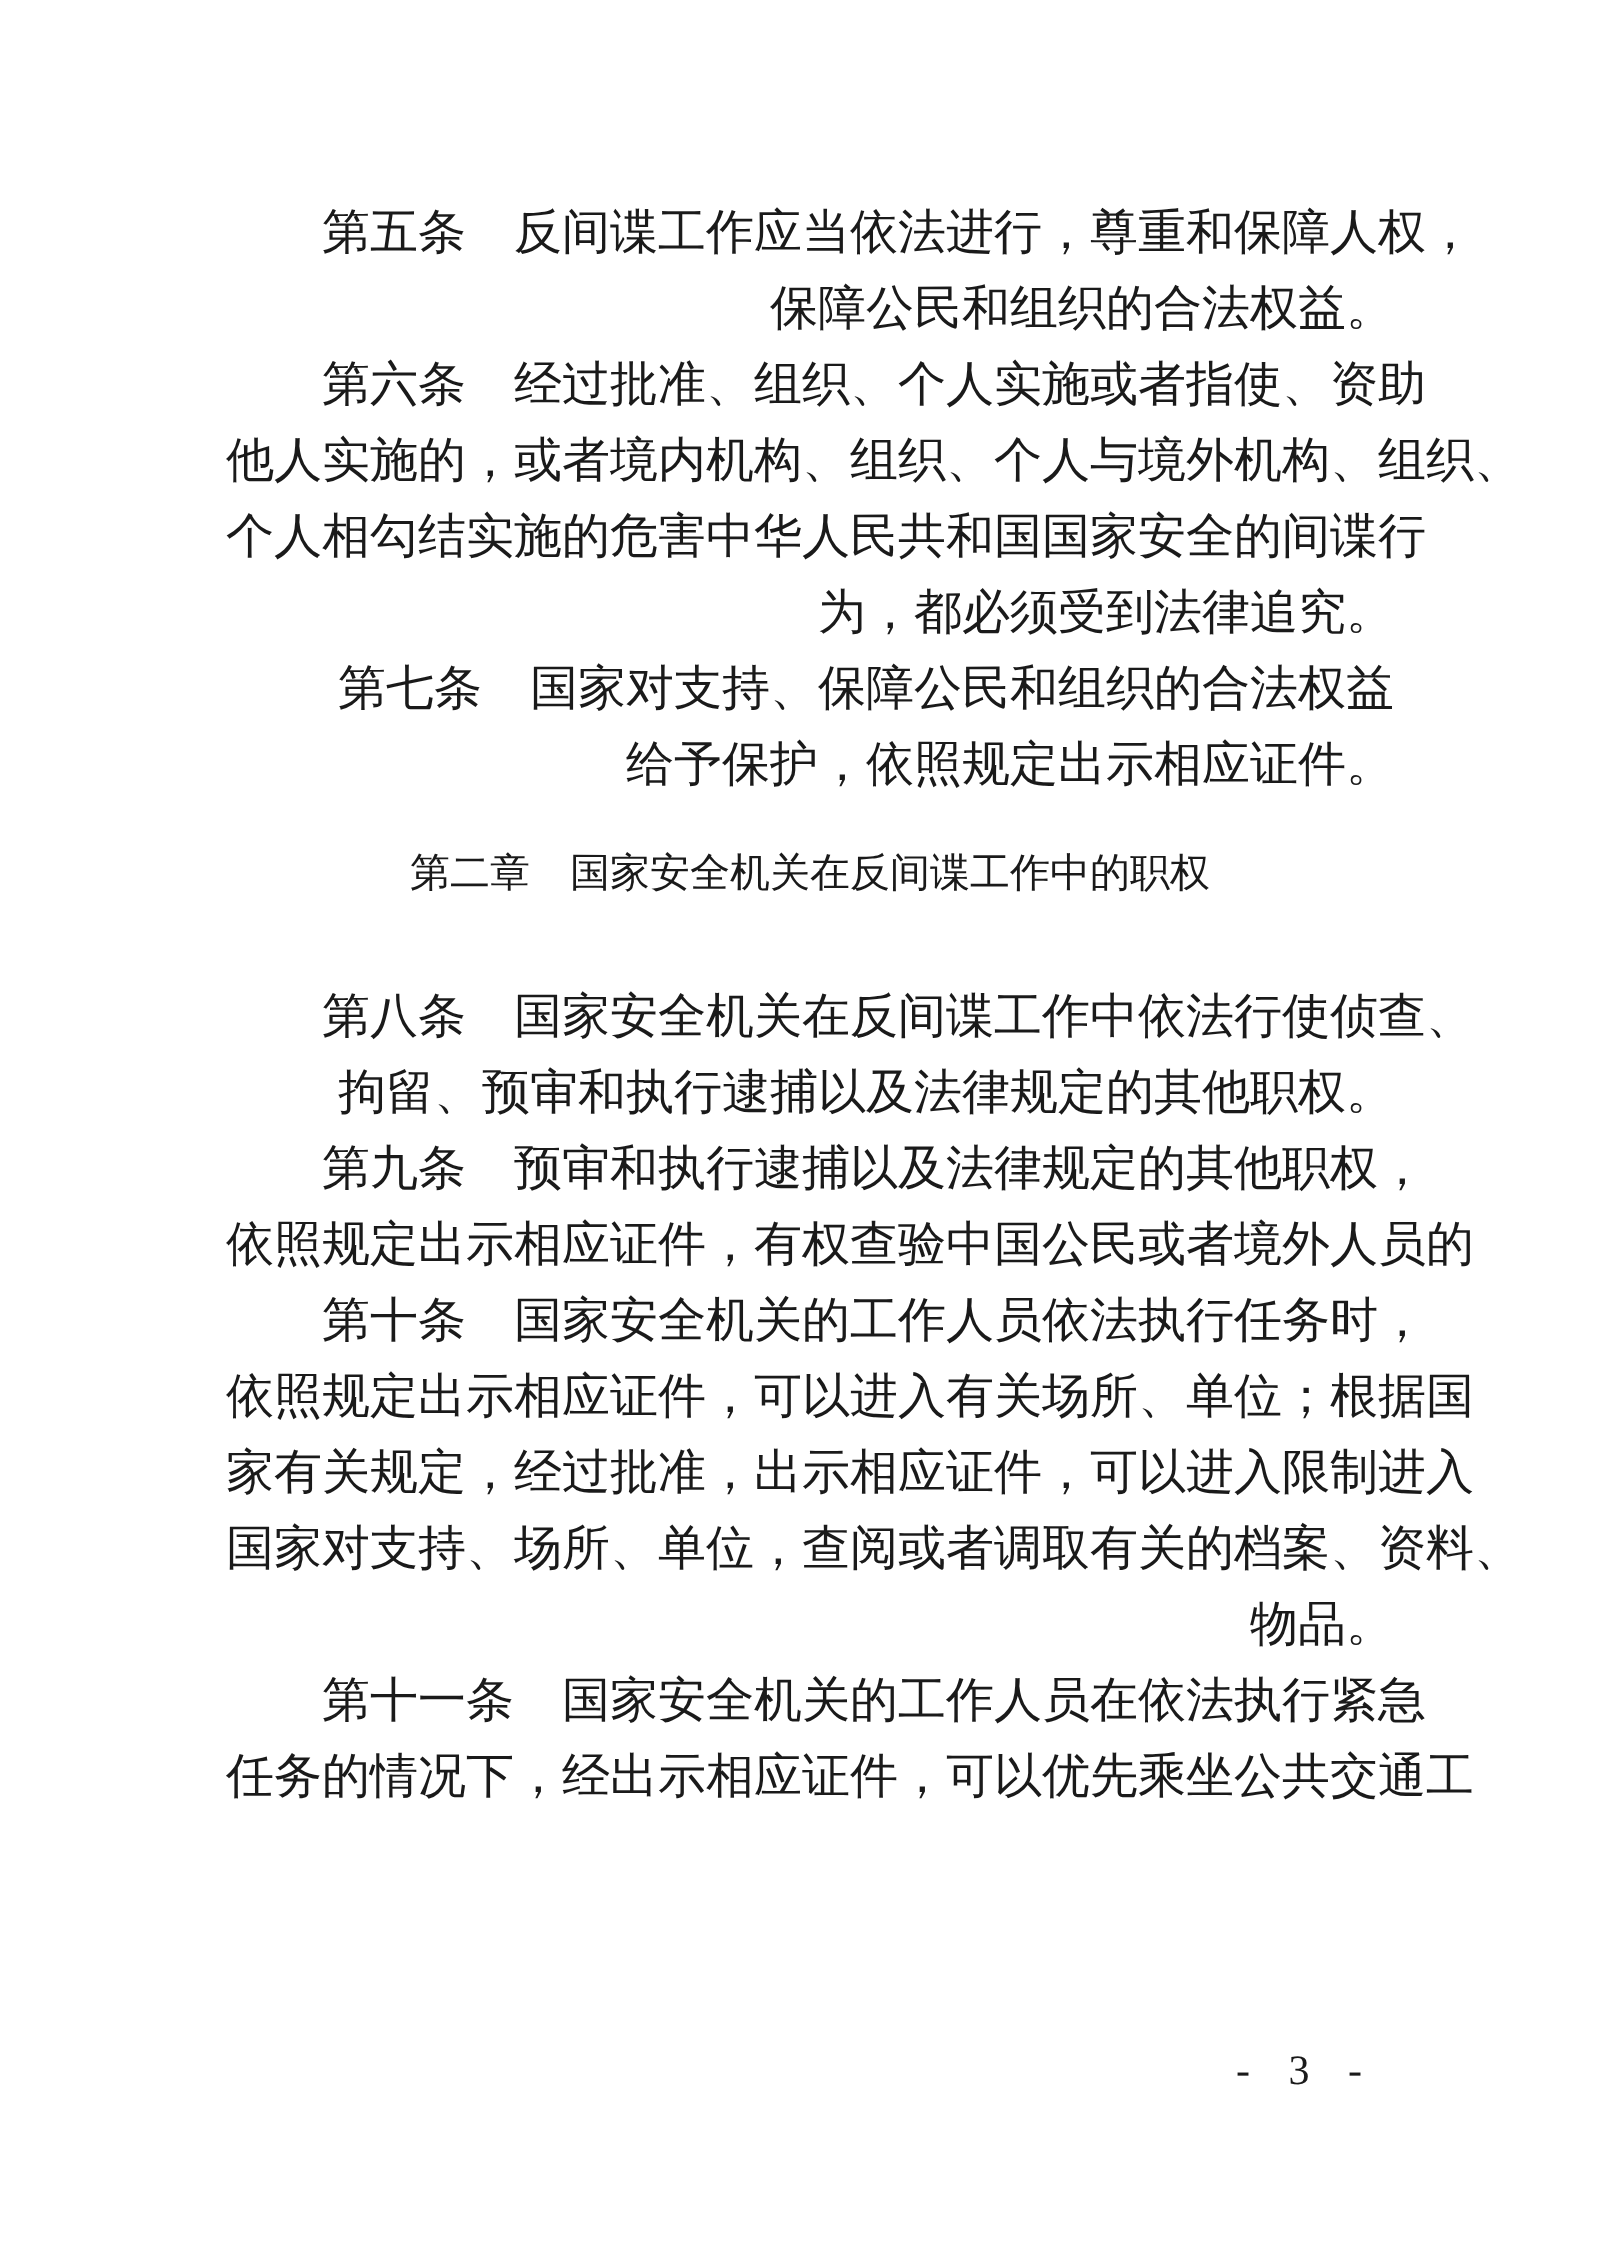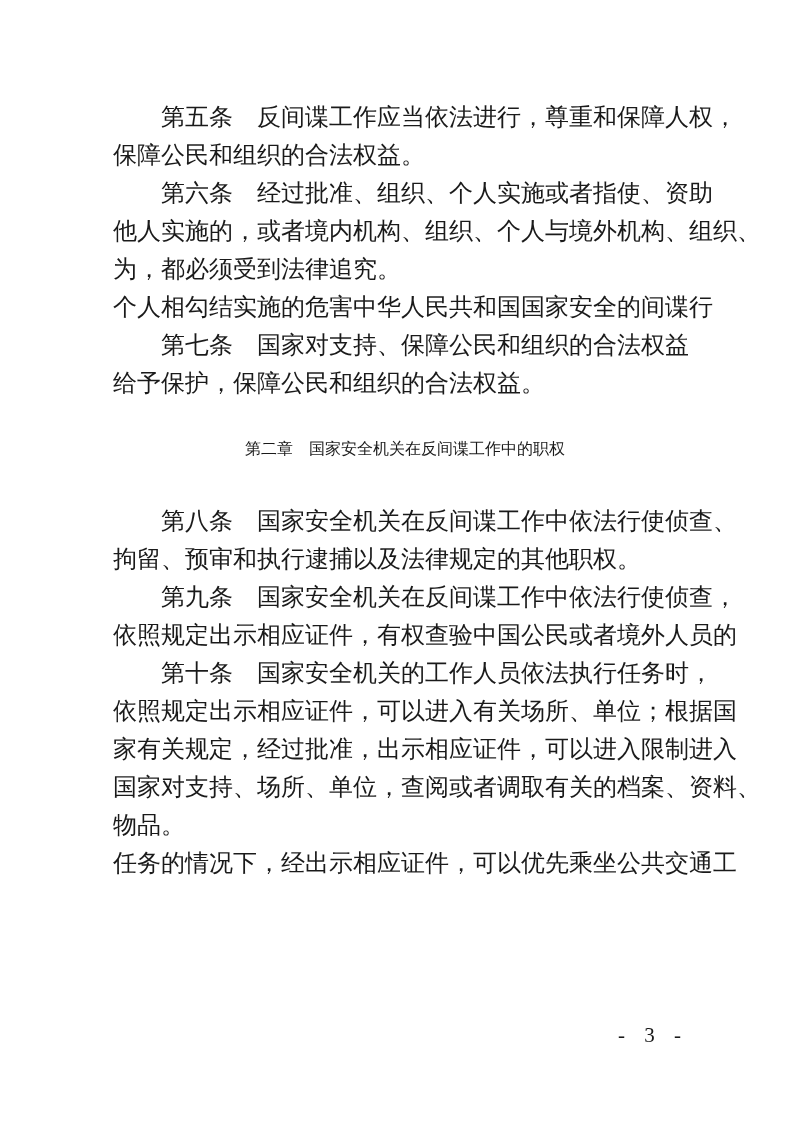--- a/index.html
+++ b/index.html
@@ -23,30 +23,30 @@
     width: 584px;
     font-size: 24px;
     line-height: 38px;
   }
   .para {
     margin: 0;
   }
   .line {
     height: 38px;
     white-space: nowrap;
-    text-align: left;
+    text-align: right;
   }
   .line.indent {
     padding-left: 48px; 
   }
   .chapter-heading {
-    margin: 28px 0 34px 0;
+    margin: 16px 0 34px 0;
     height: 38px;
     text-align: center;
-    font-size: 16px;
+    font-size: 20px;
     line-height: 38px;
     white-space: nowrap;
   }
   .footer {
     position: absolute;
     top: 1022px;
     left: 0;
     right: 117px;
     text-align: right;
     font-size: 21px;
@@ -63,49 +63,50 @@
   <div class="content">
 
     <div class="para">
       <div class="line indent">第五条　反间谍工作应当依法进行，尊重和保障人权，</div>
       <div class="line">保障公民和组织的合法权益。</div>
     </div>
 
     <div class="para">
       <div class="line indent">第六条　经过批准、组织、个人实施或者指使、资助</div>
       <div class="line">他人实施的，或者境内机构、组织、个人与境外机构、组织、</div>
+      <div class="line">个人相勾结实施的危害中华人民共和国国家安全的间谍行</div>
       <div class="line">为，都必须受到法律追究。</div>
-      <div class="line">个人相勾结实施的危害中华人民共和国国家安全的间谍行</div>
     </div>
 
     <div class="para">
       <div class="line indent">第七条　国家对支持、保障公民和组织的合法权益</div>
-      <div class="line">给予保护，保障公民和组织的合法权益。</div>
+      <div class="line">给予保护，依照规定出示相应证件。</div>
     </div>
 
     <div class="chapter-heading">第二章　国家安全机关在反间谍工作中的职权</div>
 
     <div class="para">
       <div class="line indent">第八条　国家安全机关在反间谍工作中依法行使侦查、</div>
       <div class="line">拘留、预审和执行逮捕以及法律规定的其他职权。</div>
     </div>
 
     <div class="para">
-      <div class="line indent">第九条　国家安全机关在反间谍工作中依法行使侦查，</div>
+      <div class="line indent">第九条　预审和执行逮捕以及法律规定的其他职权，</div>
       <div class="line">依照规定出示相应证件，有权查验中国公民或者境外人员的</div>
     </div>
 
     <div class="para">
       <div class="line indent">第十条　国家安全机关的工作人员依法执行任务时，</div>
       <div class="line">依照规定出示相应证件，可以进入有关场所、单位；根据国</div>
       <div class="line">家有关规定，经过批准，出示相应证件，可以进入限制进入</div>
       <div class="line">国家对支持、场所、单位，查阅或者调取有关的档案、资料、</div>
       <div class="line">物品。</div>
     </div>
 
     <div class="para">
+      <div class="line indent">第十一条　国家安全机关的工作人员在依法执行紧急</div>
       <div class="line">任务的情况下，经出示相应证件，可以优先乘坐公共交通工</div>
     </div>
 
   </div>
 
   <div class="footer">- 3 -</div>
 </div>
 
 </body></html>

